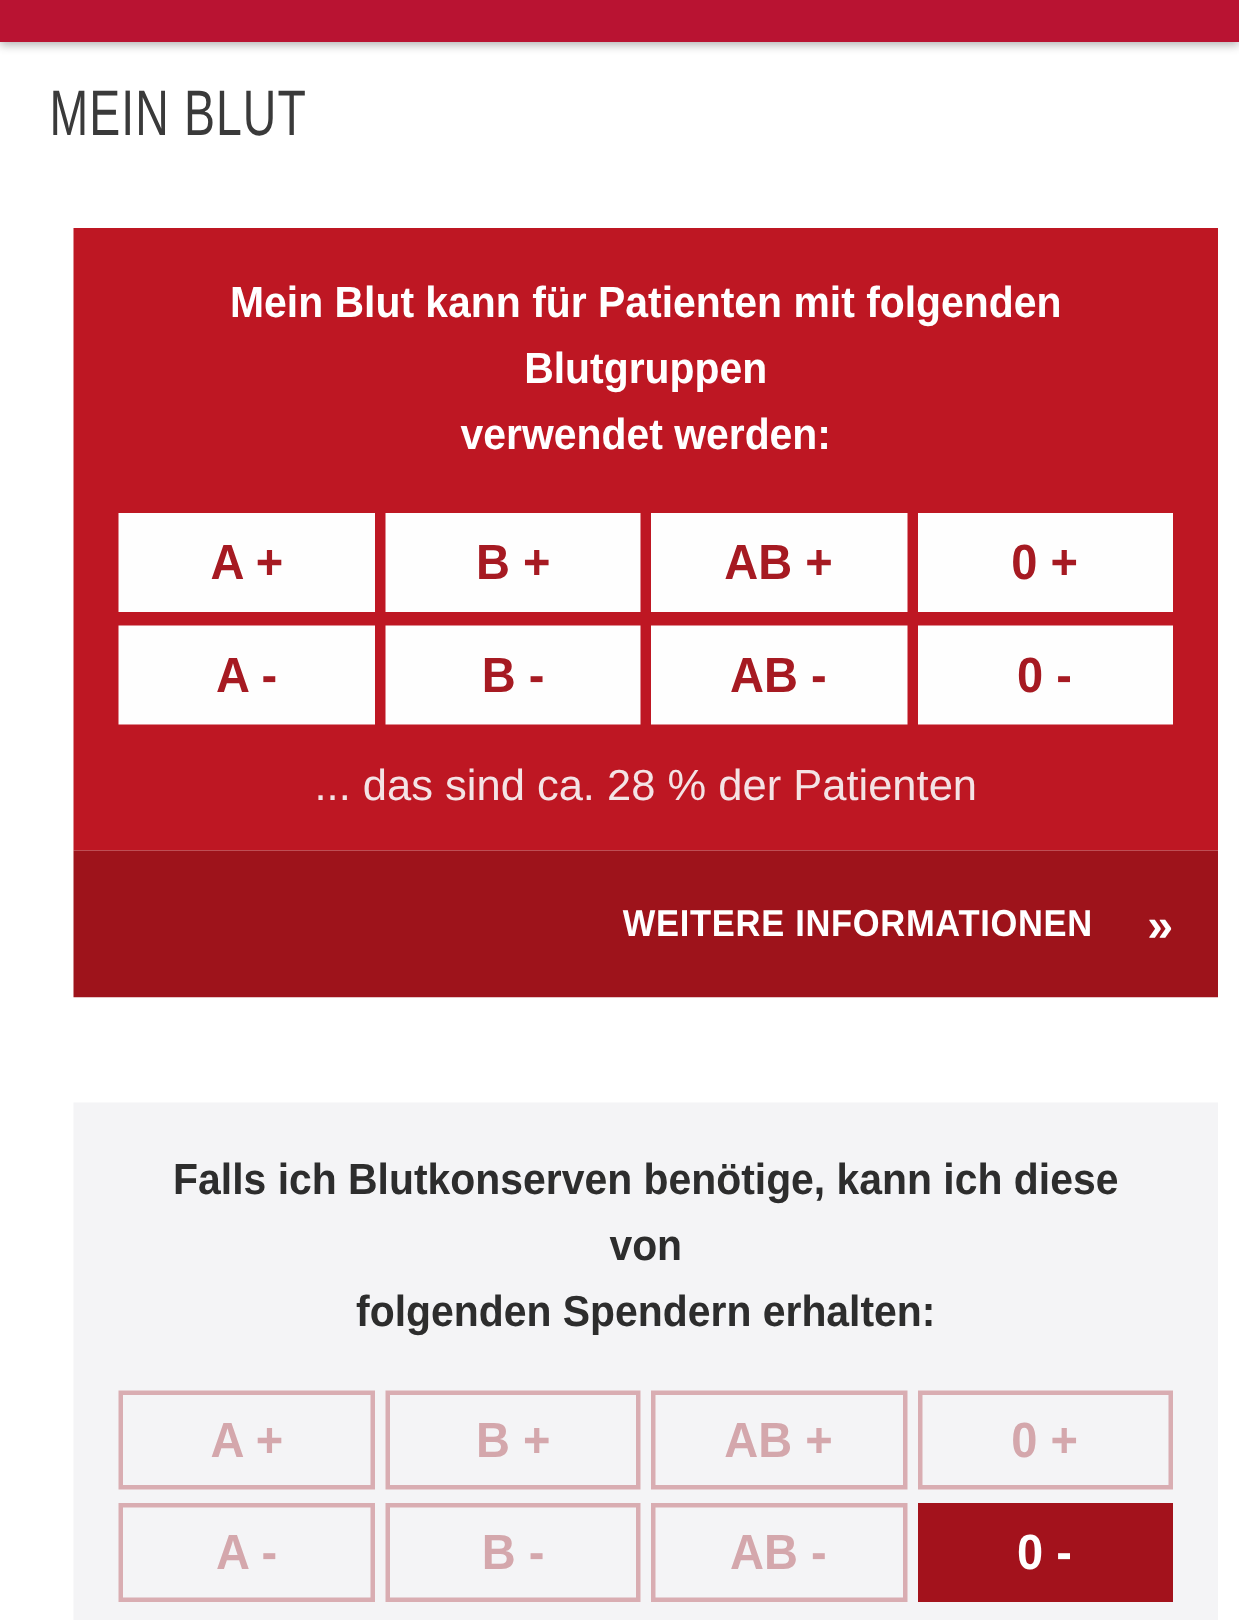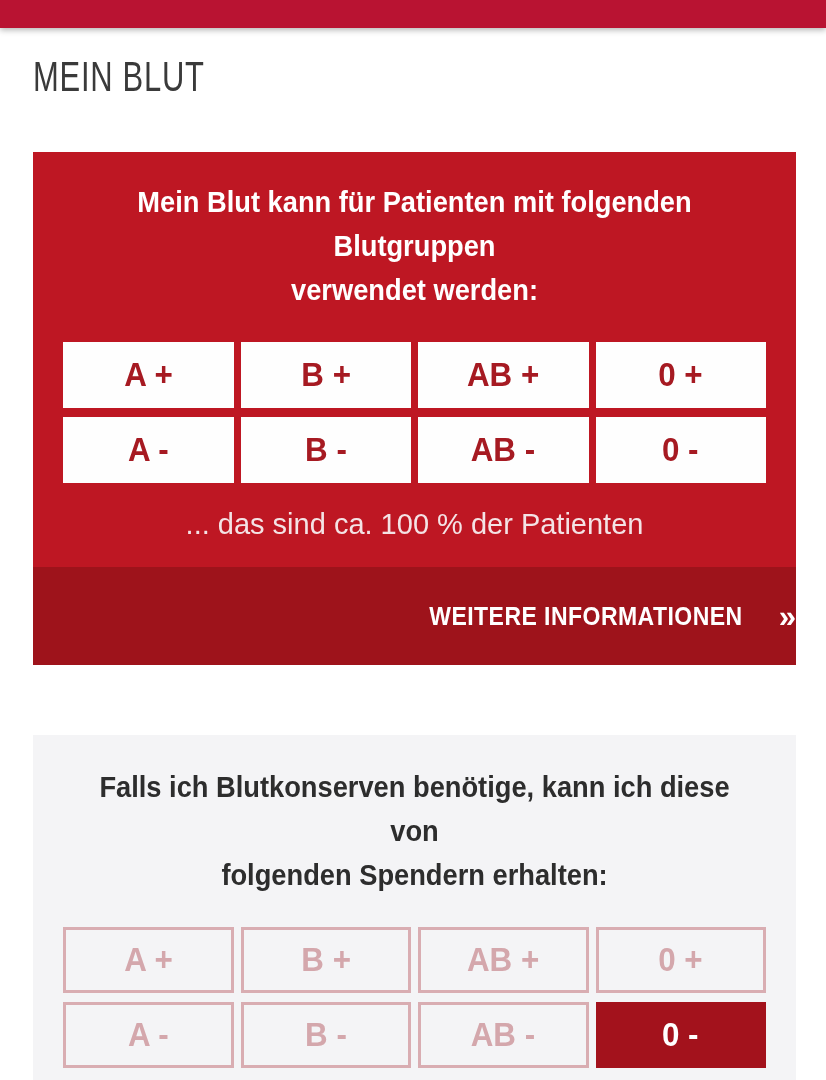--- a/index.html
+++ b/index.html
@@ -21,21 +21,21 @@
     display: inline-block;
     font-size: 43px;
     line-height: 48px;
     font-weight: 400;
     color: #3a3a3a;
     letter-spacing: 1px;
     transform: scaleX(0.72);
     transform-origin: left center;
     white-space: nowrap;
   }
-  .card { margin-left: 33px; width: 763px; }
+  .card { margin-left: 49px; width: 763px; }
   .card-compat { margin-top: 52px; }
   .card-red-body { background: var(--card-red); padding: 28px 0 26px 0; }
   .card-heading {
     margin: 0 28px;
     font-size: 29px;
     font-weight: bold;
     line-height: 44px;
     text-align: center;
     white-space: pre-line;
     transform: scaleX(0.94);
@@ -79,20 +79,21 @@
     font-size: 29px;
     line-height: 34px;
     text-align: center;
   }
   .note-on-red { color: #f4e3e5; }
   .card-footer {
     height: 98px;
     display: flex;
     align-items: center;
     justify-content: flex-end;
+    padding-right: 30px;
     cursor: pointer;
   }
   .footer-red { background: var(--footer-red); }
   .footer-label {
     display: inline-block;
     font-size: 25px;
     font-weight: bold;
     color: #ffffff;
     letter-spacing: 0.5px;
     transform: scaleX(0.92);
@@ -141,21 +142,21 @@
       <div class="tile tile-solid-white">
           <span class="tile-label">B -</span>
         </div>
       <div class="tile tile-solid-white">
           <span class="tile-label">AB -</span>
         </div>
       <div class="tile tile-solid-white">
           <span class="tile-label">0 -</span>
         </div>
     </div>
-    <div class="note note-on-red">... das sind ca. 100 % der Patienten</div>
+    <div class="note note-on-red">... das sind ca. 28 % der Patienten</div>
   </div>
   <div class="card-footer footer-red">
     <span class="footer-label">WEITERE INFORMATIONEN</span>
     <span class="footer-icon">»</span>
   </div>
 </section>
 
 <div class="between-cards-gap"></div>
 
 <section class="card">

